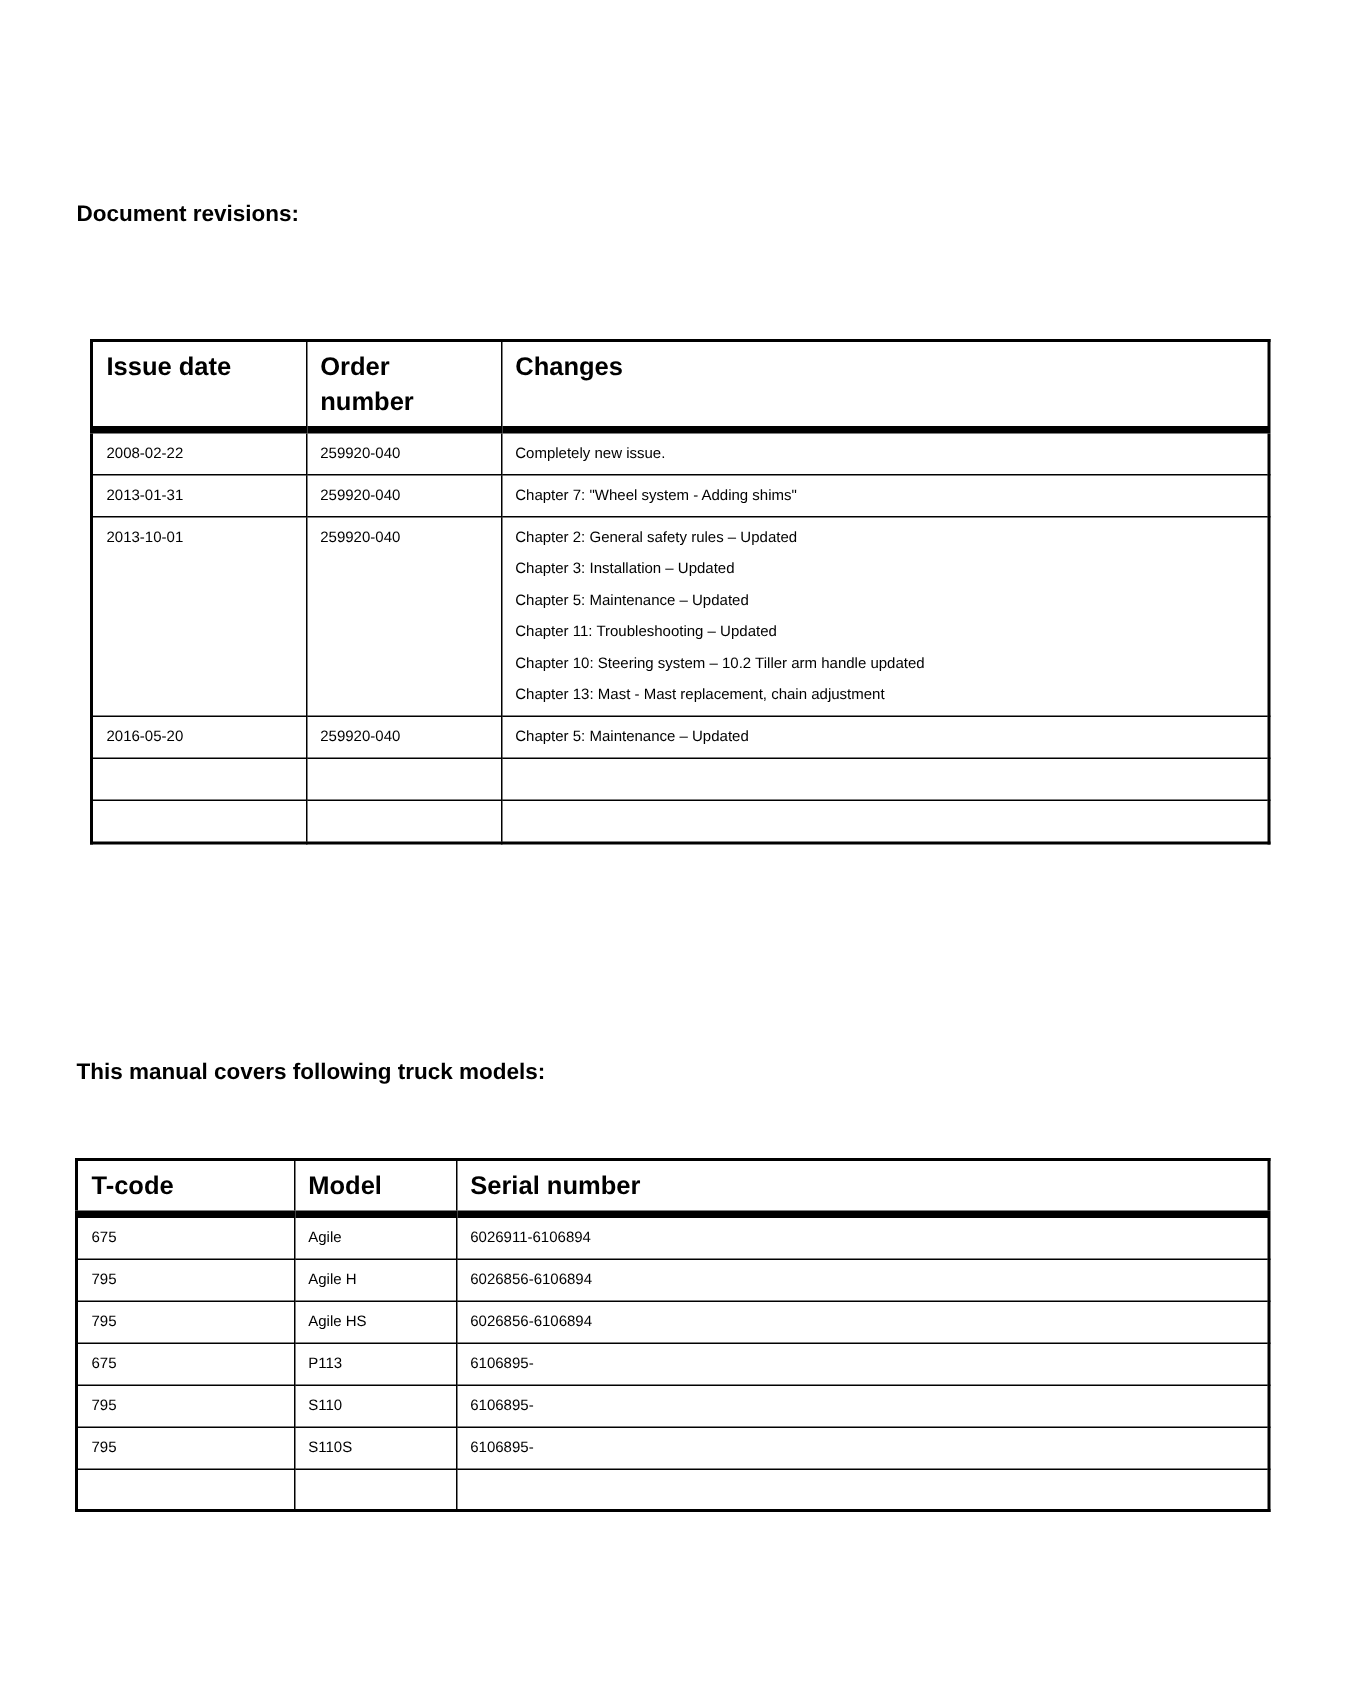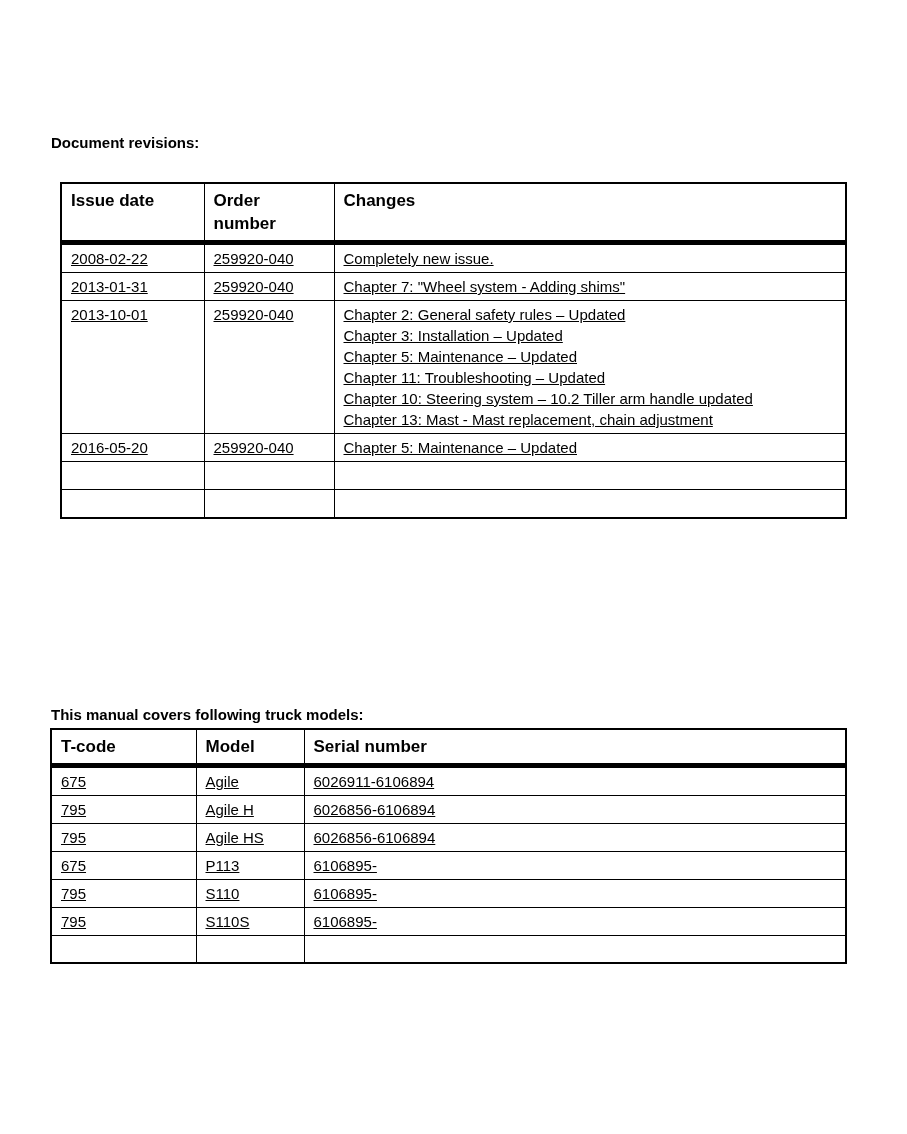--- a/index.html
+++ b/index.html
@@ -21,20 +21,21 @@
   }
   .heading-revisions { left: 51px; top: 134px; }
   .heading-models    { left: 51px; top: 706px; }
 
   table.doc-table {
     position: absolute;
     border-collapse: collapse;
     table-layout: fixed;
     background: #ffffff;
     border: 2px solid #000000;
+    margin-top: 44px;
   }
   table.revisions { left: 60px; top: 182px; width: 785px; }
   table.models    { left: 50px; top: 728px; width: 795px; }
 
   .doc-table th, .doc-table td {
     border: 1px solid #000000;
     vertical-align: top;
     text-align: left;
     overflow: hidden;
   }
@@ -43,25 +44,24 @@
     font-size: 17px;
     font-weight: bold;
     line-height: 23px;
     padding: 5px 9px;
     white-space: pre-line;
   }
   table.revisions thead th { height: 56px; }
   table.models    thead th { height: 29px; }
 
   .doc-table td {
-    font-size: 15px;
+    font-size: 10px;
     line-height: 21px;
     padding: 3px 9px;
     height: 27px;
-    text-decoration: underline;
   }
   .changes-line { min-height: 21px; }
 
   
   table.revisions col.c1 { width: 143px; }
   table.revisions col.c2 { width: 130px; }
   table.revisions col.c3 { width: 512px; }
   table.models col.c1 { width: 145px; }
   table.models col.c2 { width: 108px; }
   table.models col.c3 { width: 542px; }

